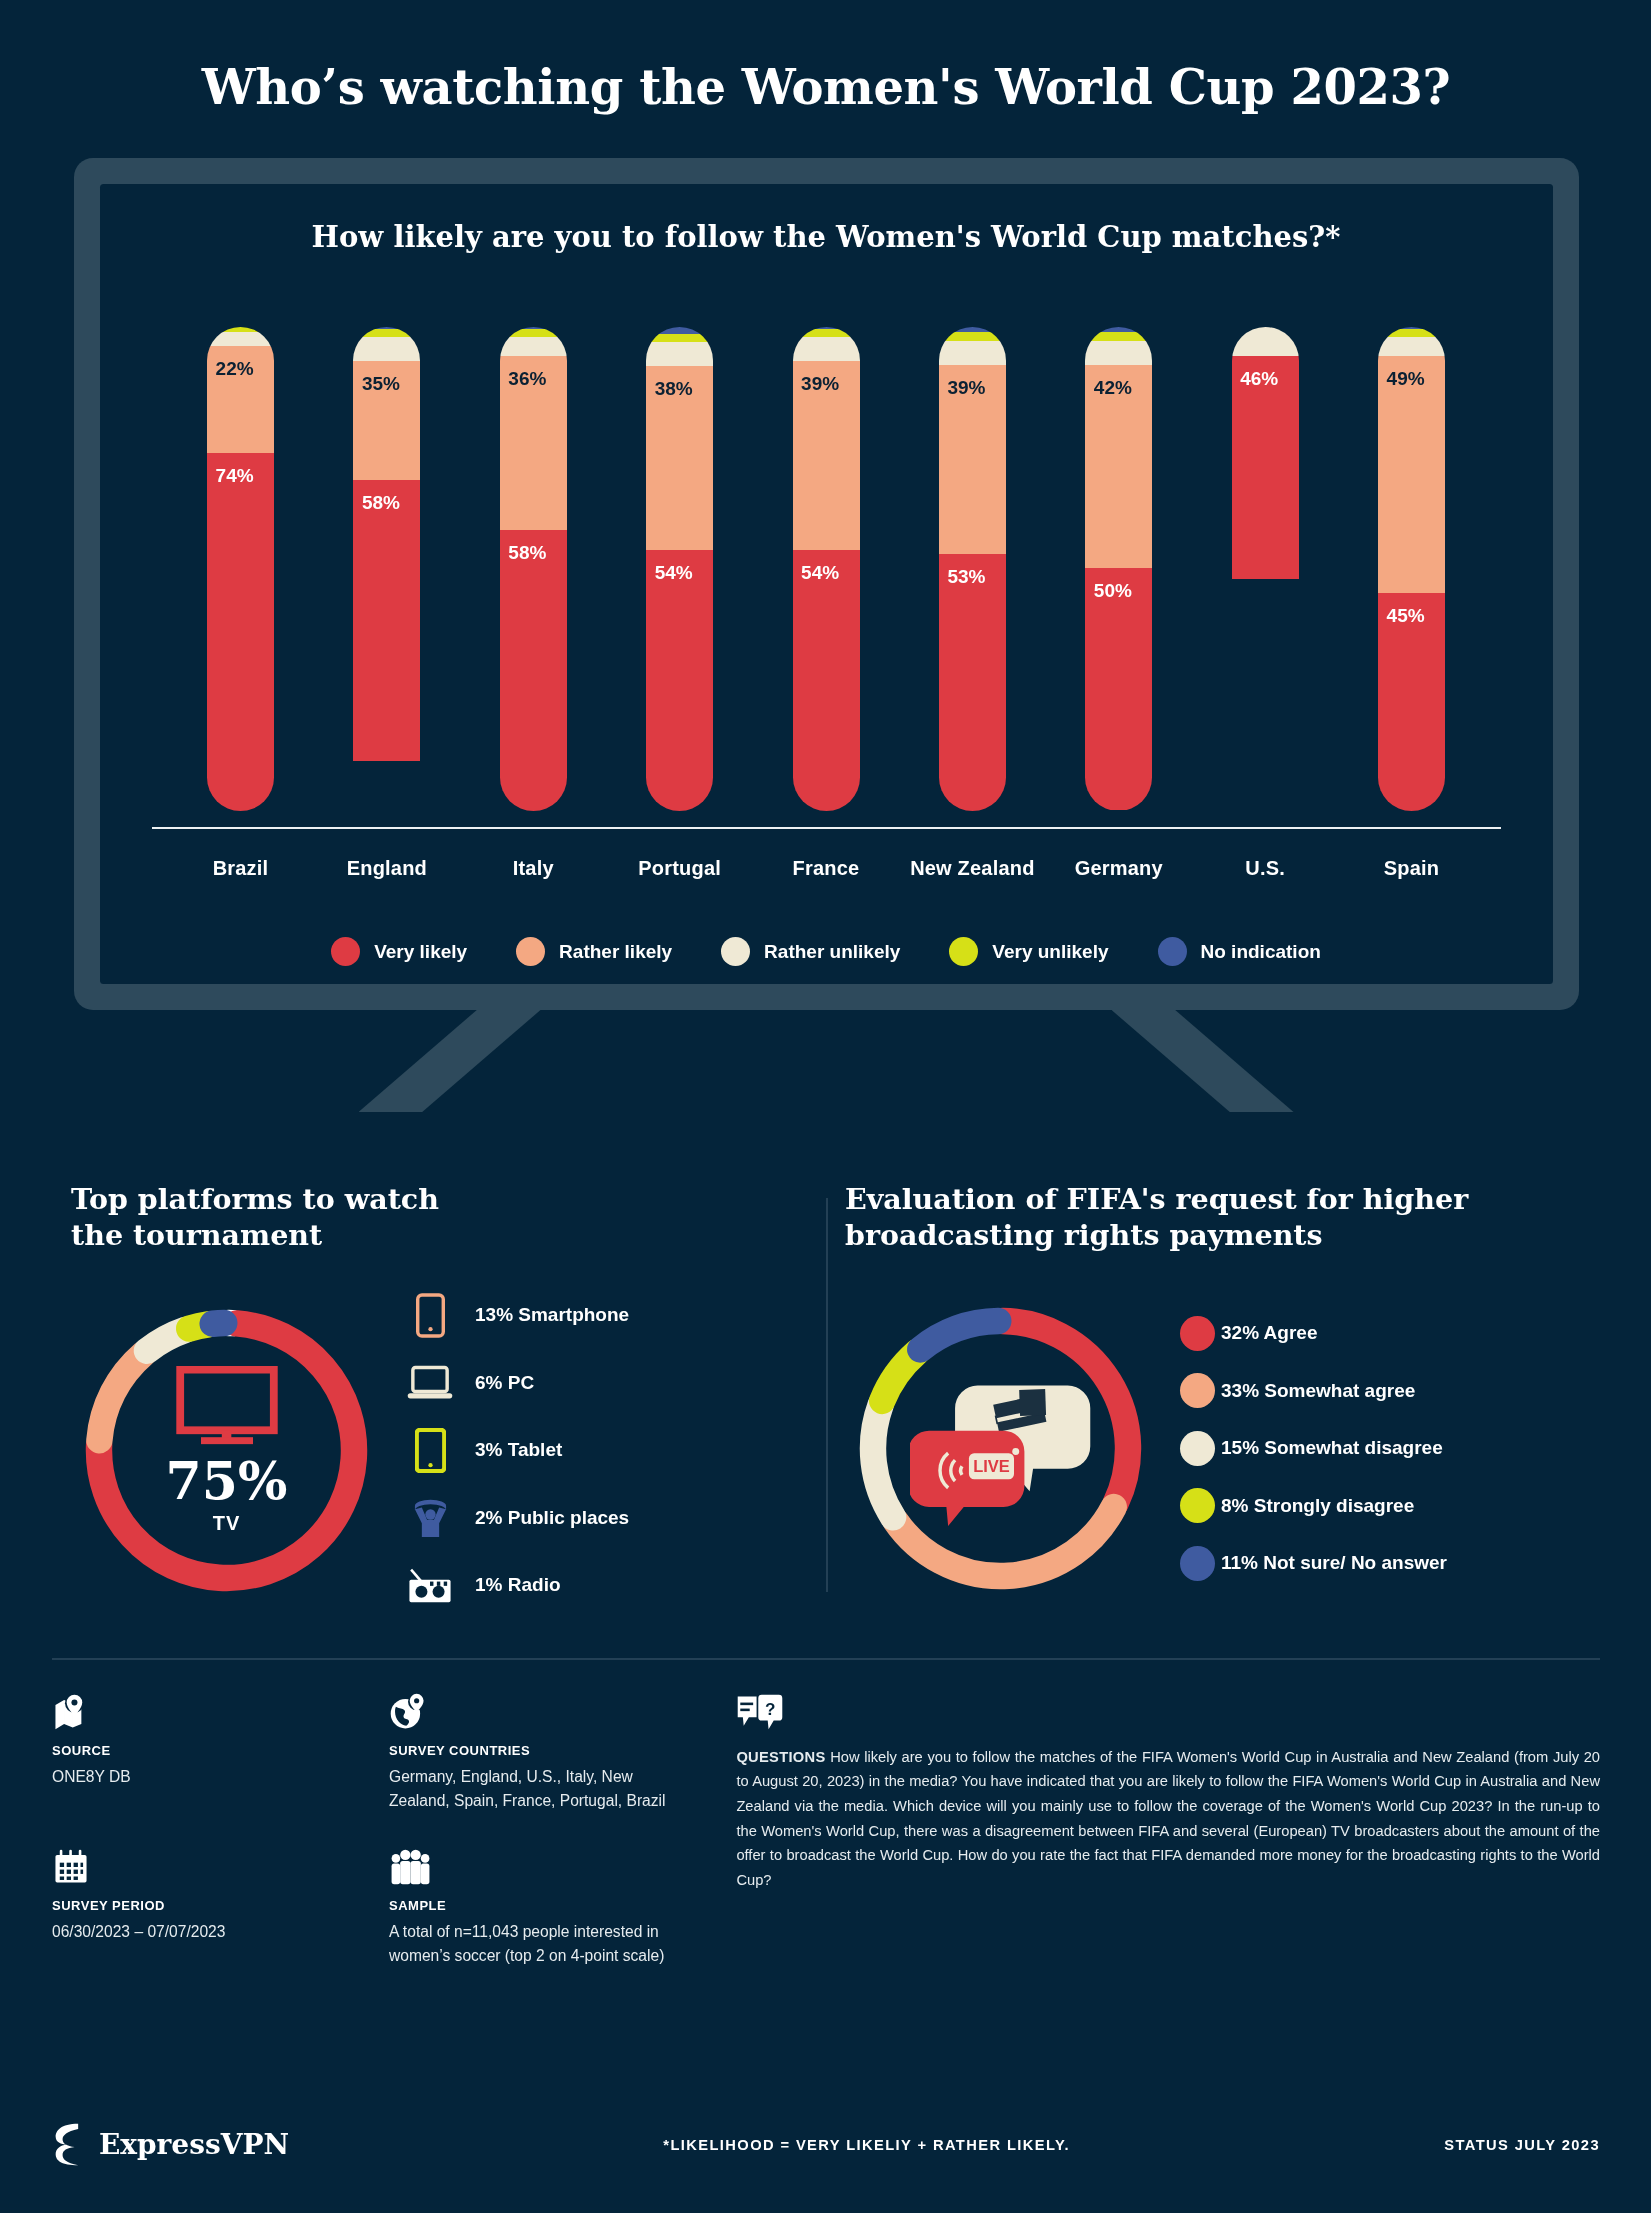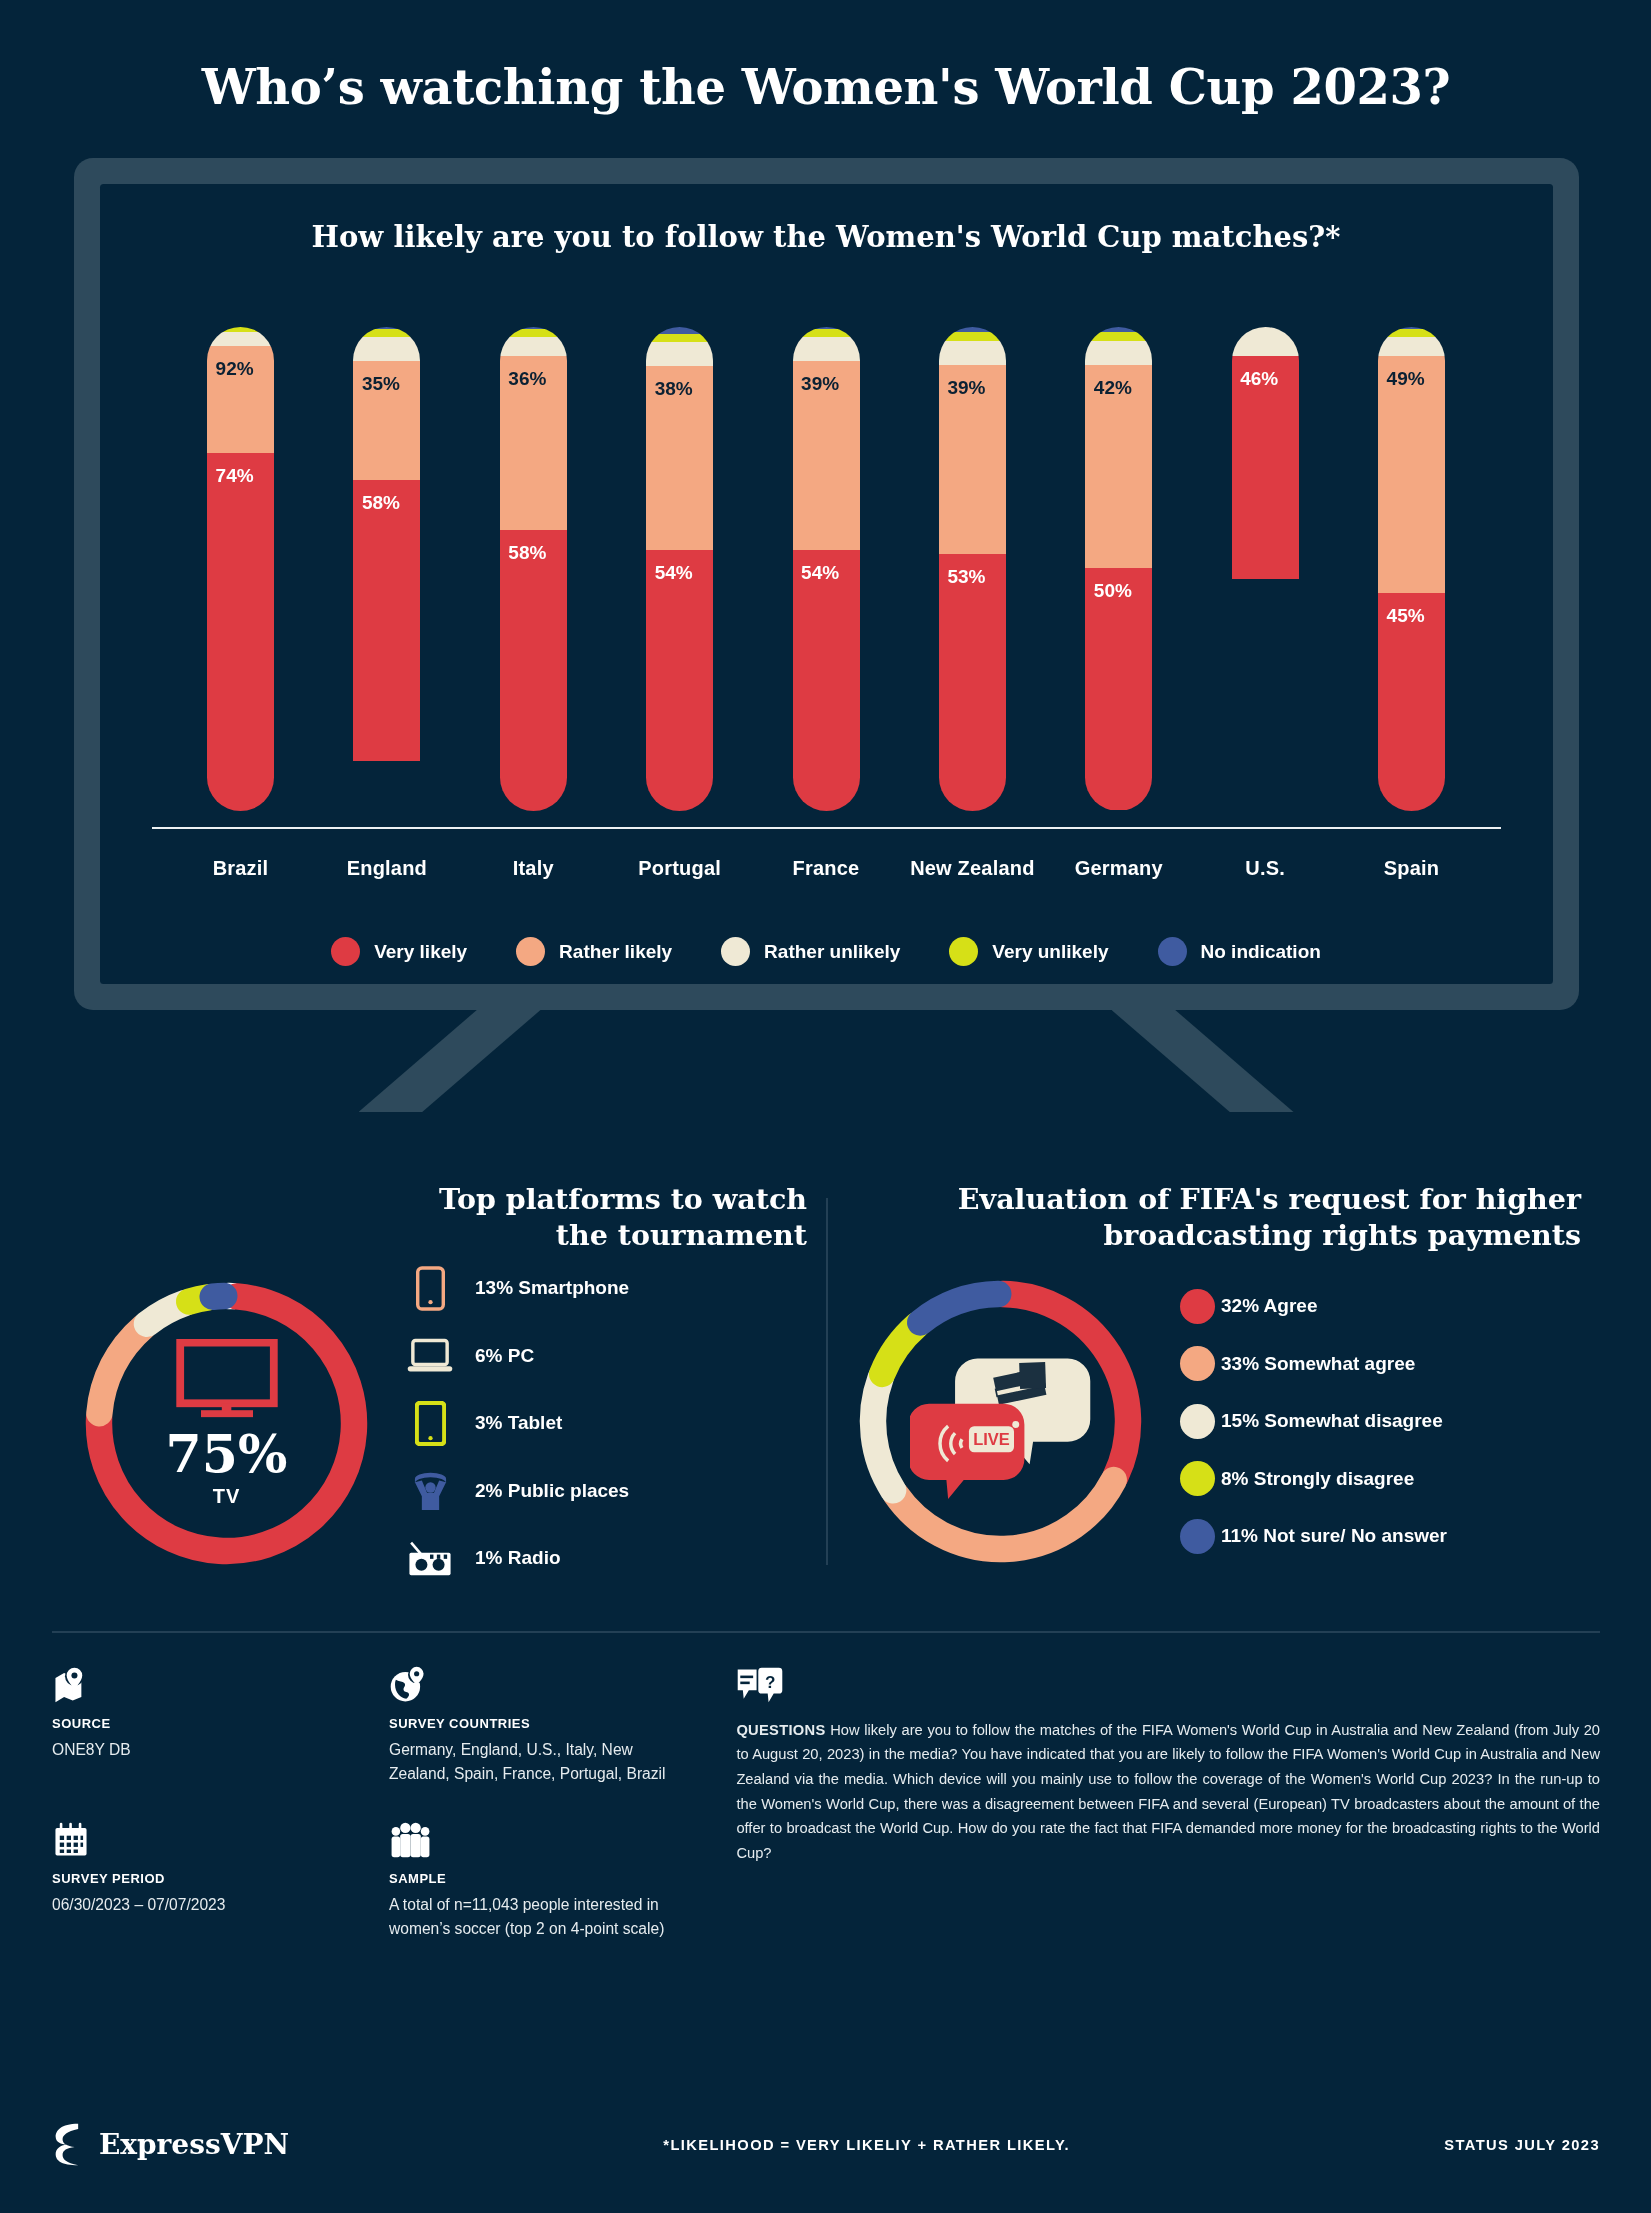--- a/index.html
+++ b/index.html
@@ -104,24 +104,24 @@
   .legend-text { font-size: 19px; font-weight: bold; }
 
   
   #mid { display: flex; margin: 67px 52px 0; position: relative; }
   #mid-divider {
     position: absolute; left: 50%; top: 17.3px; bottom: 15.6px;
     width: 1.7px; background: #234055;
   }
   .mid-col { width: 50%; padding: 0 19px; }
   .mid-title {
-    text-align: right;
+    text-align: left;
     font-family: "DejaVu Serif", "Liberation Serif", serif;
     font-weight: bold; font-size: 28.5px; line-height: 1.28;
-    margin-bottom: 12px;
+    margin-bottom: 39px;
   }
   .mid-body { display: flex; align-items: center; gap: 24px; }
   .donut-holder { position: relative; width: 311px; height: 311px; flex: none; }
   .donut-center {
     position: absolute; inset: 0;
     display: flex; flex-direction: column;
     align-items: center; justify-content: center;
   }
   .donut-pct {
     font-family: "DejaVu Serif", "Liberation Serif", serif;
@@ -178,21 +178,21 @@
 
       <div id="chart-title">How likely are you to follow the Women's World Cup matches?*</div>
 
       <div id="bars-area">
         <div id="bars-row">
             <div class="bar-col">
               <div class="bar">
                 <div class="seg" style="background: rgb(214, 224, 23); height: 4.8px;"></div>
                 <div class="seg" style="background: rgb(239, 233, 213); height: 14.5px;"></div>
                 <div class="seg" style="background: rgb(244, 168, 130); height: 107px;">
-                  <span class="seg-label on-peach">92%</span>
+                  <span class="seg-label on-peach">22%</span>
                 </div>
                 <div class="seg" style="background: rgb(222, 59, 67); height: 358px;">
                   <span class="seg-label on-red">74%</span>
                 </div>
               </div>
             </div>
             <div class="bar-col">
               <div class="bar">
                 <div class="seg" style="background: rgb(63, 91, 160); height: 2.4px;"></div>
                 <div class="seg" style="background: rgb(214, 224, 23); height: 7.3px;"></div>

